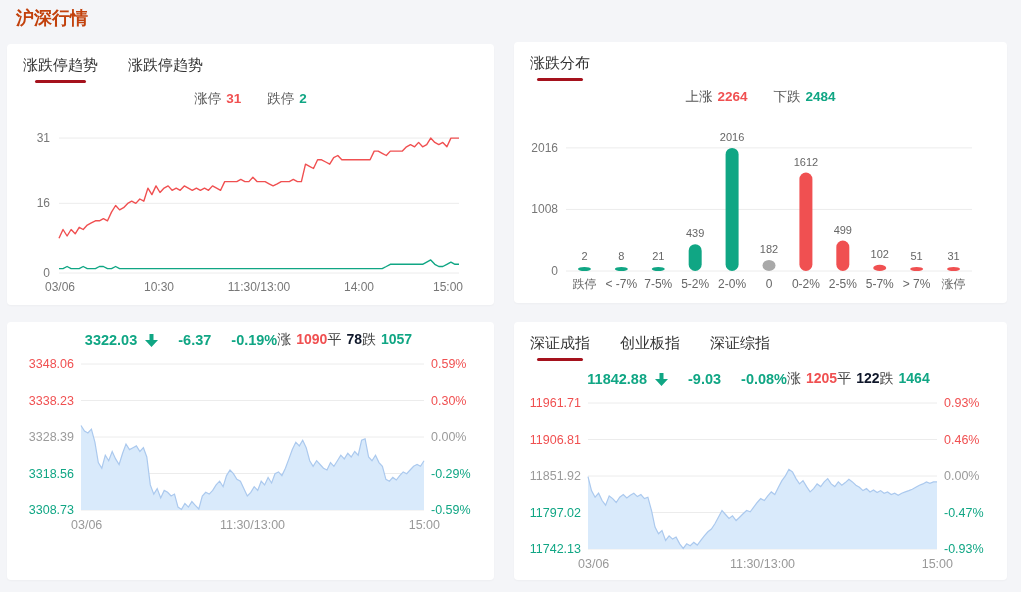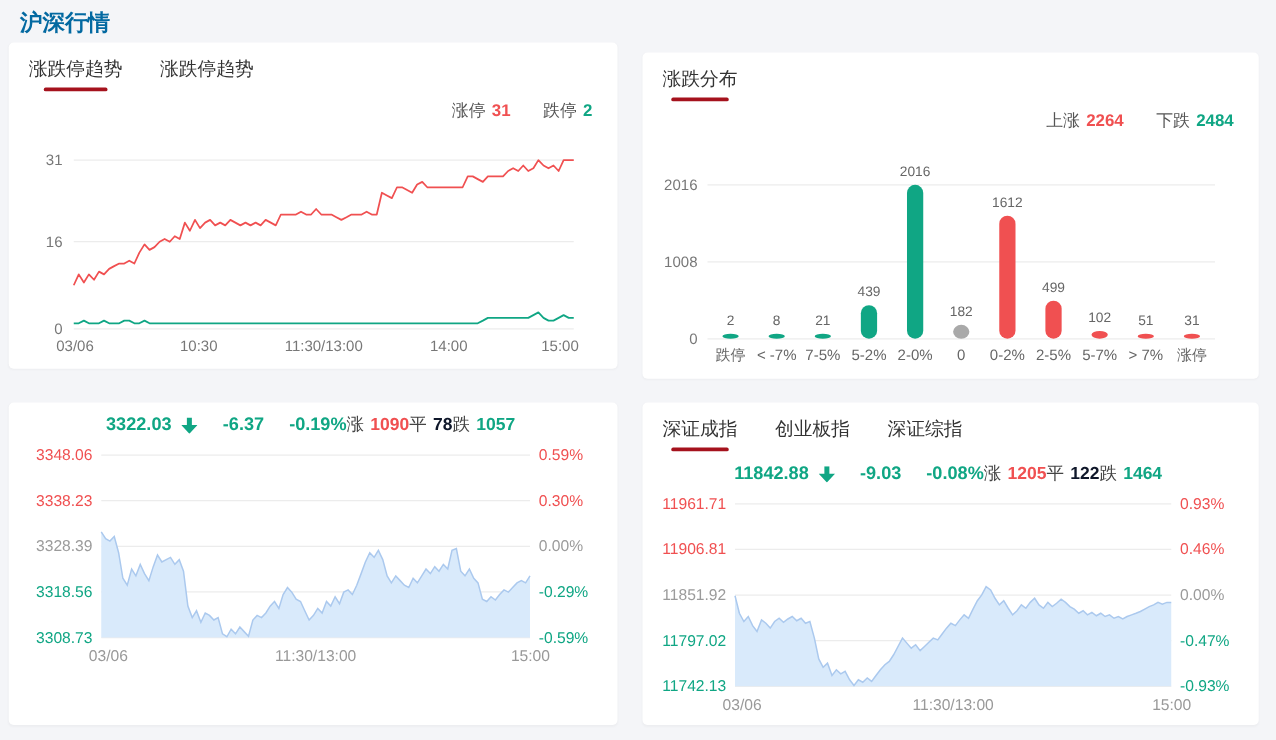--- a/index.html
+++ b/index.html
@@ -1,28 +1,28 @@
 <!DOCTYPE html>
 <html><head>
 <meta charset="utf-8">
 <style>
   html,body{margin:0;padding:0}
   body{width:1021px;height:592px;background:#f4f5f8;overflow:hidden;position:relative;
        font-family:"Liberation Sans","DejaVu Sans",sans-serif;-webkit-font-smoothing:antialiased}
-  .page-title{position:absolute;left:16px;top:6px;margin:0;font-size:18px;font-weight:600;color:#0369a1}
+  .page-title{position:absolute;left:16px;top:6px;margin:0;font-size:18px;font-weight:600;color:#c2410c}
   .card{position:absolute;background:#fff;border-radius:4px;box-shadow:0 1px 2px rgba(0,0,0,.03);overflow:hidden}
-  .c1{left:7px;top:34px;width:487px;height:261px}
+  .c1{left:7px;top:44px;width:487px;height:261px}
   .c2{left:514px;top:42px;width:493px;height:261px}
   .c3{left:7px;top:322px;width:487px;height:258px}
   .c4{left:514px;top:322px;width:493px;height:258px}
   .tabs{display:flex;gap:30px;padding:12px 16px 0;align-items:flex-start}
   .tab{display:inline-flex;flex-direction:column;align-items:center;font-size:15px;color:#333;cursor:pointer}
   .tab .ul{height:3px;width:68%;min-width:46px;background:transparent;border-radius:2px;margin-top:5px}
   .tab.active .ul{background:#a5121d}
-  .legend{display:flex;justify-content:flex-end;gap:26px;padding:7px 20px 0;font-size:13.5px;align-items:center}
+  .legend{display:flex;justify-content:center;gap:26px;padding:7px 20px 0;font-size:13.5px;align-items:center}
   .leg .lbl{color:#555;margin-right:5px}
   b{font-weight:700}
   .red{color:#f05051}.green{color:#10a684}.grayv{color:#0f172a}
   .chart{display:block;margin:3px auto 0}
   .stats{display:flex;justify-content:center;align-items:center;padding:9px 20px 0 16px;font-size:14px}
   .stats .sleft{display:flex;align-items:center;gap:20px}
   .stats .sleft b{font-size:14.5px}
   .stats .price{font-size:16px}
   .arr{display:inline-block;margin-left:-12px}
   .stats .sright{display:flex;align-items:center}

